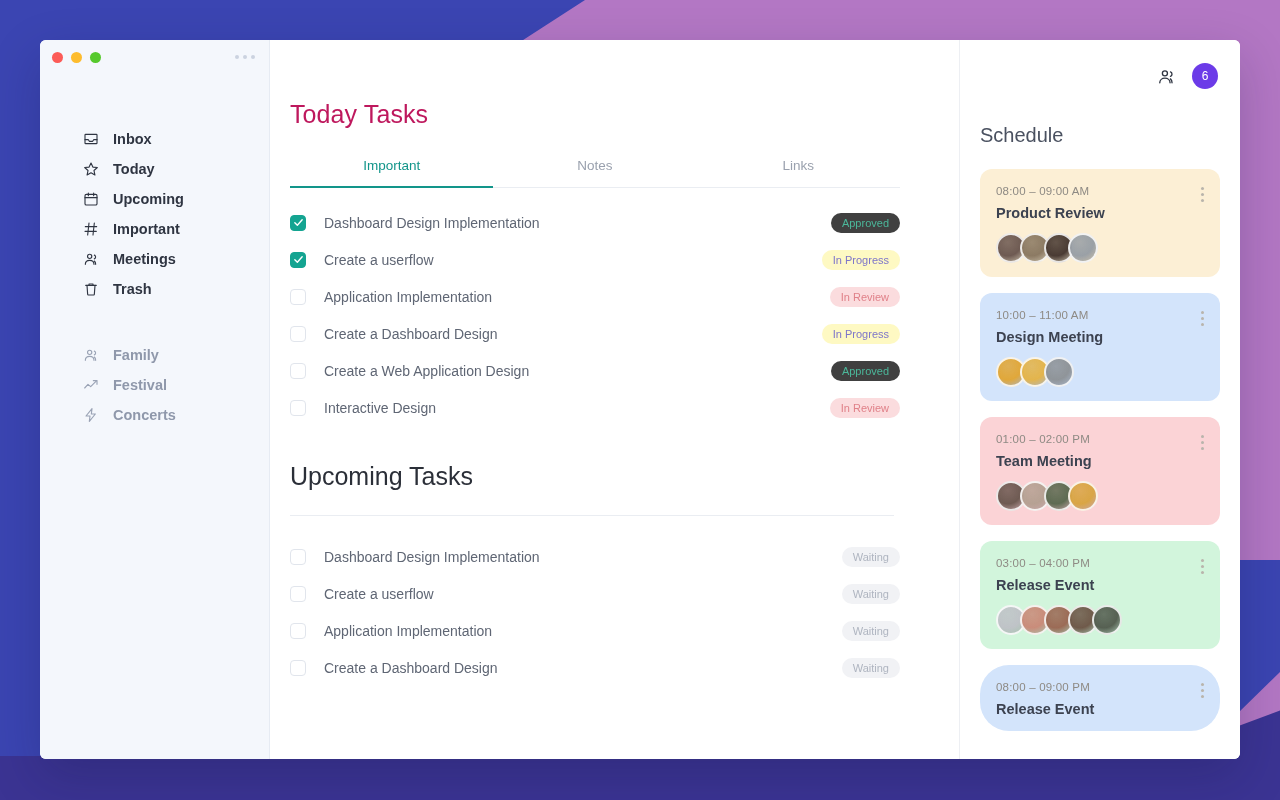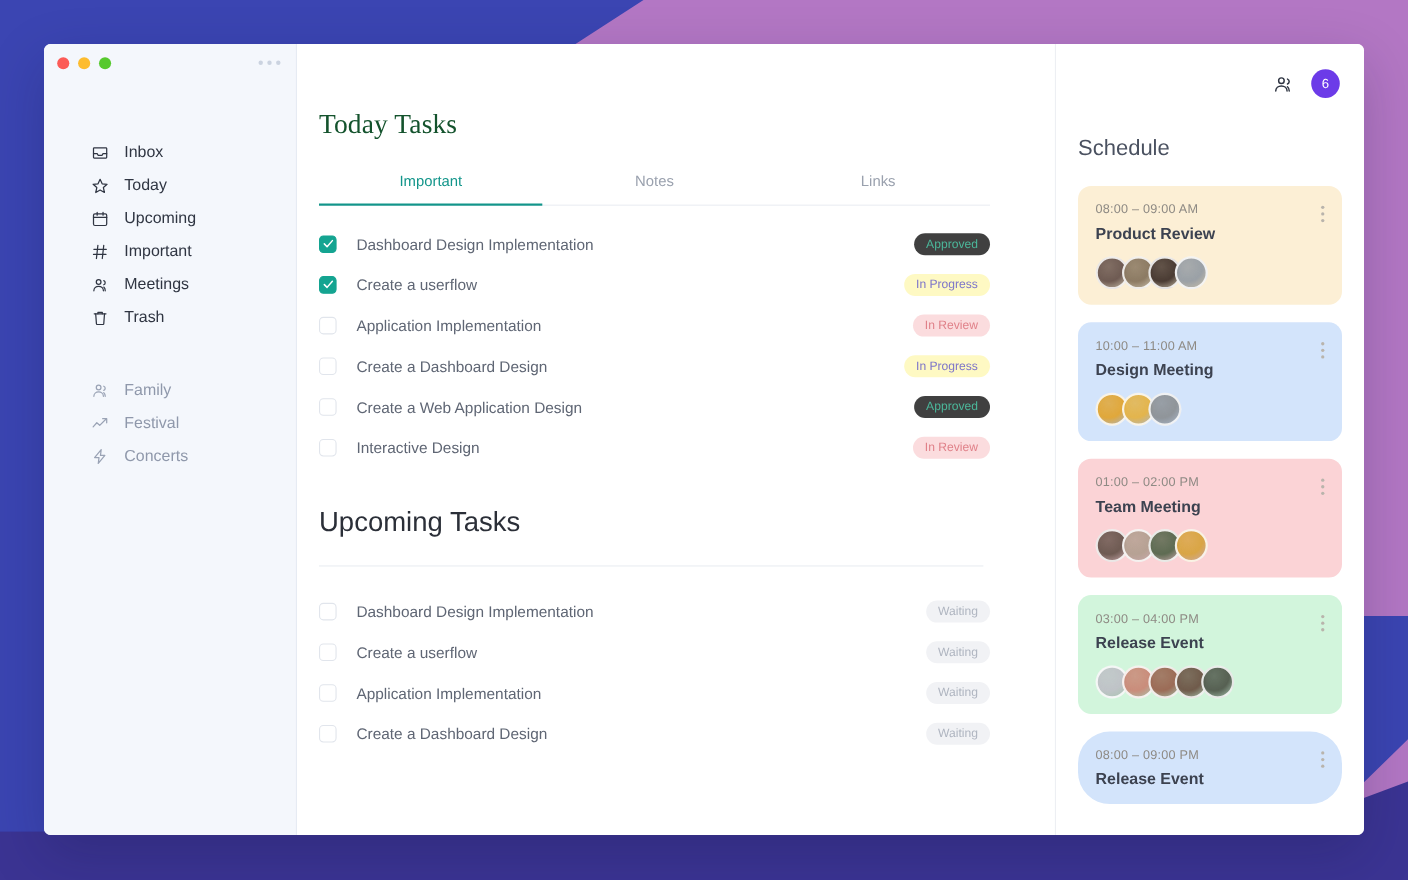--- a/index.html
+++ b/index.html
@@ -60,21 +60,21 @@
     padding: 0 14px 0 12px;
   }
   .lights { display: flex; gap: 8px; align-items: center; }
   .light { width: 11px; height: 11px; border-radius: 50%; }
   .light.red { background: #FC5B57; }
   .light.yellow { background: #FDBC2E; }
   .light.green { background: #56C92D; }
   .dots-h { margin-left: auto; display: flex; gap: 4px; }
   .dots-h i { width: 4px; height: 4px; border-radius: 50%; background: #CBD3E0; display: block; }
 
-  .nav { margin-top: 50px; padding-left: 42px; }
+  .nav { margin-top: 50px; padding-left: 42px; font-weight: bold; }
   .nav-item {
     display: flex; align-items: center; gap: 14px;
     height: 30px; margin-bottom: 0;
     color: #2F3542;
     font-size: 14.5px;
     cursor: pointer;
   }
   .nav-group-1 .nav-item { margin-bottom: 0; height: 30px; }
   .nav-group-1 { display: flex; flex-direction: column; gap: 0; }
   .nav-group-1 .nav-item { margin-bottom: 0; }
@@ -94,24 +94,23 @@
     padding: 60px 28px 0 20px;
     border-right: 1px solid #EDEFF3;
     position: relative;
     overflow: hidden;
   }
   .main-inner { max-width: 610px; margin-left: 0; }
 
   .page-title {
     font-size: 25px;
     font-weight: 400;
-    color: #14532d;
+    color: #be185d;
     letter-spacing: .1px;
     margin-left: 0;
-    font-family: Liberation Serif, serif;
   }
 
   .tabs {
     display: flex;
     margin-top: 22px;
     border-bottom: 1px solid #EAEDF2;
     width: 610px;
   }
   .tab {
     flex: 1 1 0;

